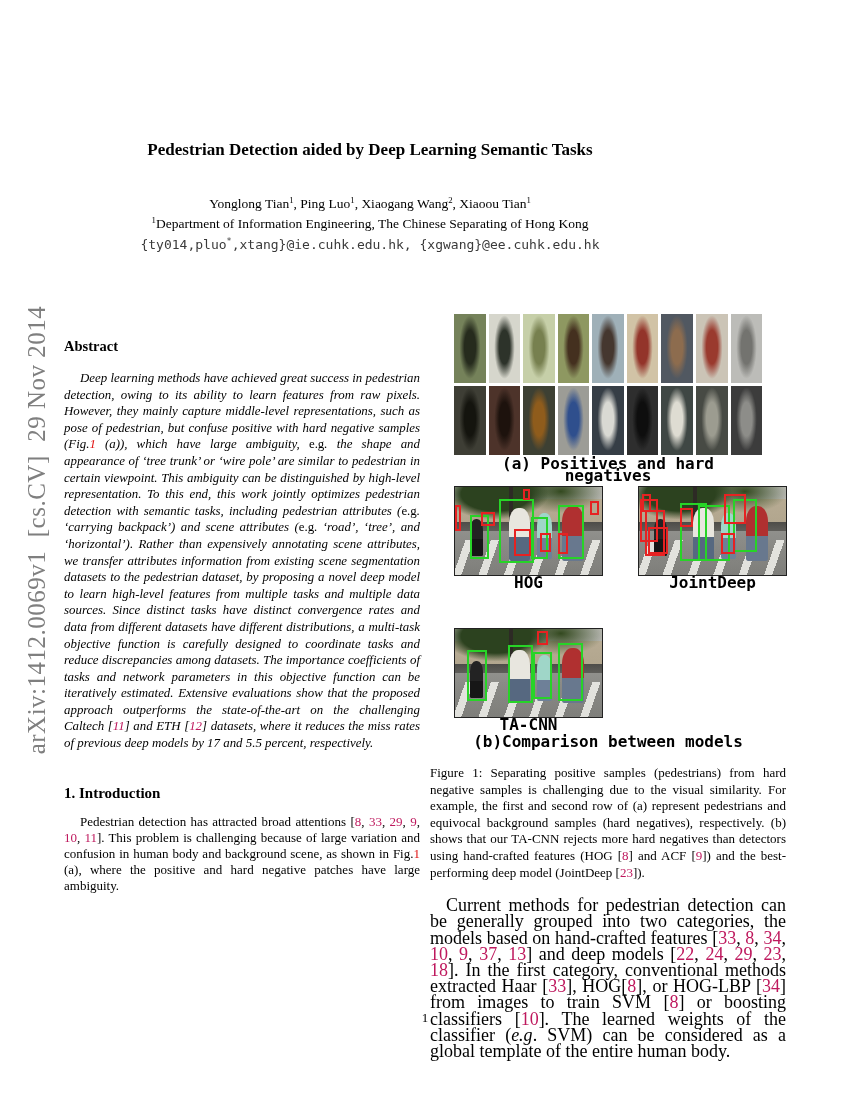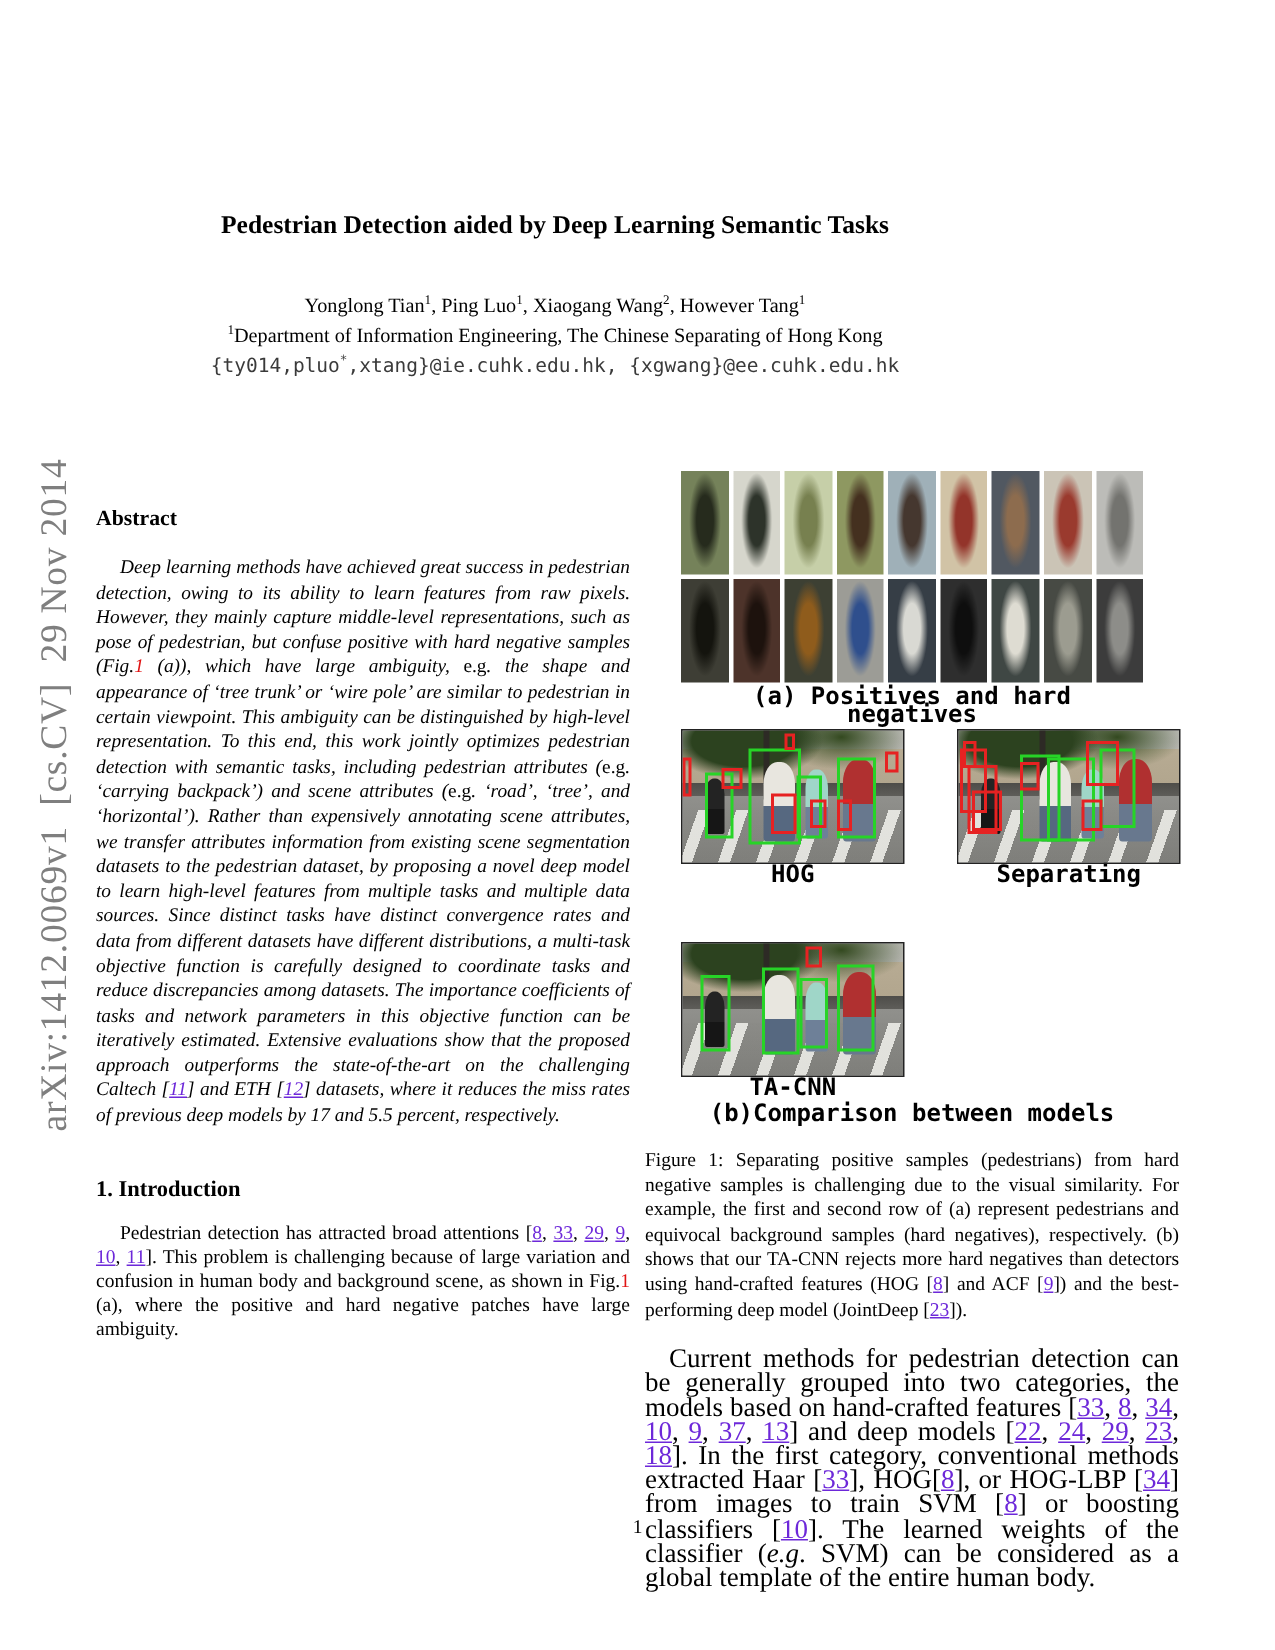--- a/index.html
+++ b/index.html
@@ -27,21 +27,21 @@
   .abs-text{margin-top:15px;font-style:italic;font-size:12.9px;line-height:16.6px;
             text-align:justify;text-indent:16px;}
   .sec-head{margin-top:33px;font-weight:bold;font-size:15px;}
   .body-par{margin-top:12px;font-size:13px;line-height:16.2px;text-align:justify;text-indent:16px;}
 
   .footnote{position:absolute;left:64px;top:955px;width:356px;font-size:10.8px;line-height:13.5px;}
   .footnote-rule{width:125px;border-top:1px solid #000;margin-bottom:4px;}
   .pageno{position:absolute;top:1010px;left:0;width:850px;text-align:center;font-size:13px;}
 
   
-  .cite{color:#6d28d9;text-decoration:underline;}
+  .cite{color:#be185d;}
   .figref{color:#e01414;}
   .email{color:#f06fb2;font-family:"DejaVu Sans Mono","Liberation Mono",monospace;font-size:10.2px;}
   .sup{vertical-align:super;font-size:.65em;line-height:0;}
   .rm{font-style:normal;}
   .it{font-style:italic;}
 
   
   .figure{width:308px;margin:4px auto 0 auto;}
   .patch-row{display:flex;gap:3px;margin-bottom:3px;}
   .patch{flex:1;height:69px;}
@@ -68,21 +68,21 @@
 </style>
 </head>
 <body>
 
 <div id="page">
 
   <div class="watermark">arXiv:1412.0069v1  [cs.CV]  29 Nov 2014</div>
 
   <div class="header">
     <div class="title">Pedestrian Detection aided by Deep Learning Semantic Tasks</div>
-    <div class="authors"><span>Yonglong Tian</span><span class="sup">1</span><span>, Ping Luo</span><span class="sup">1</span><span>, Xiaogang Wang</span><span class="sup">2</span><span>, However Tang</span><span class="sup">1</span></div>
+    <div class="authors"><span>Yonglong Tian</span><span class="sup">1</span><span>, Ping Luo</span><span class="sup">1</span><span>, Xiaogang Wang</span><span class="sup">2</span><span>, Xiaoou Tian</span><span class="sup">1</span></div>
     <div class="affil"><span class="sup">1</span><span>Department of Information Engineering, The Chinese Separating of Hong Kong</span></div>
     <div class="emails"><span>{ty014,pluo</span><span class="sup">*</span><span>,xtang}@ie.cuhk.edu.hk, {xgwang}@ee.cuhk.edu.hk</span></div>
   </div>
 
   <div class="col-left">
     <div class="abs-head">Abstract</div>
     <div class="abs-text"><span>Deep learning methods have achieved great success in pedestrian detection, owing to its ability to learn features from raw pixels. However, they mainly capture middle-level representations, such as pose of pedestrian, but confuse positive with hard negative samples (Fig.</span><span class="figref">1</span><span> (a)), which have large ambiguity, </span><span class="rm">e.g</span><span>. the shape and appearance of ‘tree trunk’ or ‘wire pole’ are similar to pedestrian in certain viewpoint. This ambiguity can be distinguished by high-level representation. To this end, this work jointly optimizes pedestrian detection with semantic tasks, including pedestrian attributes (</span><span class="rm">e.g</span><span>. ‘carrying backpack’) and scene attributes (</span><span class="rm">e.g</span><span>. ‘road’, ‘tree’, and ‘horizontal’). Rather than expensively annotating scene attributes, we transfer attributes information from existing scene segmentation datasets to the pedestrian dataset, by proposing a novel deep model to learn high-level features from multiple tasks and multiple data sources. Since distinct tasks have distinct convergence rates and data from different datasets have different distributions, a multi-task objective function is carefully designed to coordinate tasks and reduce discrepancies among datasets. The importance coefficients of tasks and network parameters in this objective function can be iteratively estimated. Extensive evaluations show that the proposed approach outperforms the state-of-the-art on the challenging Caltech [</span><span class="cite">11</span><span>] and ETH [</span><span class="cite">12</span><span>] datasets, where it reduces the miss rates of previous deep models by 17 and 5.5 percent, respectively.</span></div>
     <div class="sec-head">1. Introduction</div>
     <div class="body-par"><span>Pedestrian detection has attracted broad attentions [</span><span class="cite">8</span><span>, </span><span class="cite">33</span><span>, </span><span class="cite">29</span><span>, </span><span class="cite">9</span><span>, </span><span class="cite">10</span><span>, </span><span class="cite">11</span><span>]. This problem is challenging because of large variation and confusion in human body and background scene, as shown in Fig.</span><span class="figref">1</span><span> (a), where the positive and hard negative patches have large ambiguity.</span></div>
   </div>
@@ -144,21 +144,21 @@
               <div class="bbox g" style="left: 40%; top: 20%; width: 22%; height: 64%;"></div>
               <div class="bbox g" style="left: 64%; top: 14%; width: 16%; height: 60%;"></div>
               <div class="bbox r" style="left: 1%; top: 14%; width: 12%; height: 48%;"></div>
               <div class="bbox r" style="left: 4%; top: 26%; width: 14%; height: 52%;"></div>
               <div class="bbox r" style="left: 6%; top: 46%; width: 14%; height: 30%;"></div>
               <div class="bbox r" style="left: 28%; top: 24%; width: 9%; height: 22%;"></div>
               <div class="bbox r" style="left: 58%; top: 8%; width: 15%; height: 34%;"></div>
               <div class="bbox r" style="left: 56%; top: 52%; width: 9%; height: 24%;"></div>
               <div class="bbox r" style="left: 2%; top: 8%; width: 6%; height: 20%;"></div>
             </div>
-          <div class="fig-sublabel">Separating</div>
+          <div class="fig-sublabel">JointDeep</div>
         </div>
         <div class="panel-cell">
           <div class="scene">
               <div class="person" style="left: 10%; top: 36%; width: 9%; height: 42%; background: linear-gradient(rgb(35, 35, 35) 0px, rgb(35, 35, 35) 55%, rgb(22, 22, 22) 55%, rgb(22, 22, 22) 100%);"></div>
               <div class="person" style="left: 37%; top: 24%; width: 14%; height: 60%; background: linear-gradient(rgb(232, 230, 223) 0px, rgb(232, 230, 223) 55%, rgb(86, 104, 128) 55%, rgb(86, 104, 128) 100%);"></div>
               <div class="person" style="left: 56%; top: 30%; width: 10%; height: 52%; background: linear-gradient(rgb(159, 214, 200) 0px, rgb(159, 214, 200) 55%, rgb(110, 128, 152) 55%, rgb(110, 128, 152) 100%);"></div>
               <div class="person" style="left: 73%; top: 22%; width: 15%; height: 62%; background: linear-gradient(rgb(176, 48, 48) 0px, rgb(176, 48, 48) 55%, rgb(104, 120, 142) 55%, rgb(104, 120, 142) 100%);"></div>
               <div class="bbox g" style="left: 8%; top: 24%; width: 14%; height: 58%;"></div>
               <div class="bbox g" style="left: 36%; top: 18%; width: 17%; height: 66%;"></div>
               <div class="bbox g" style="left: 53%; top: 26%; width: 13%; height: 54%;"></div>

